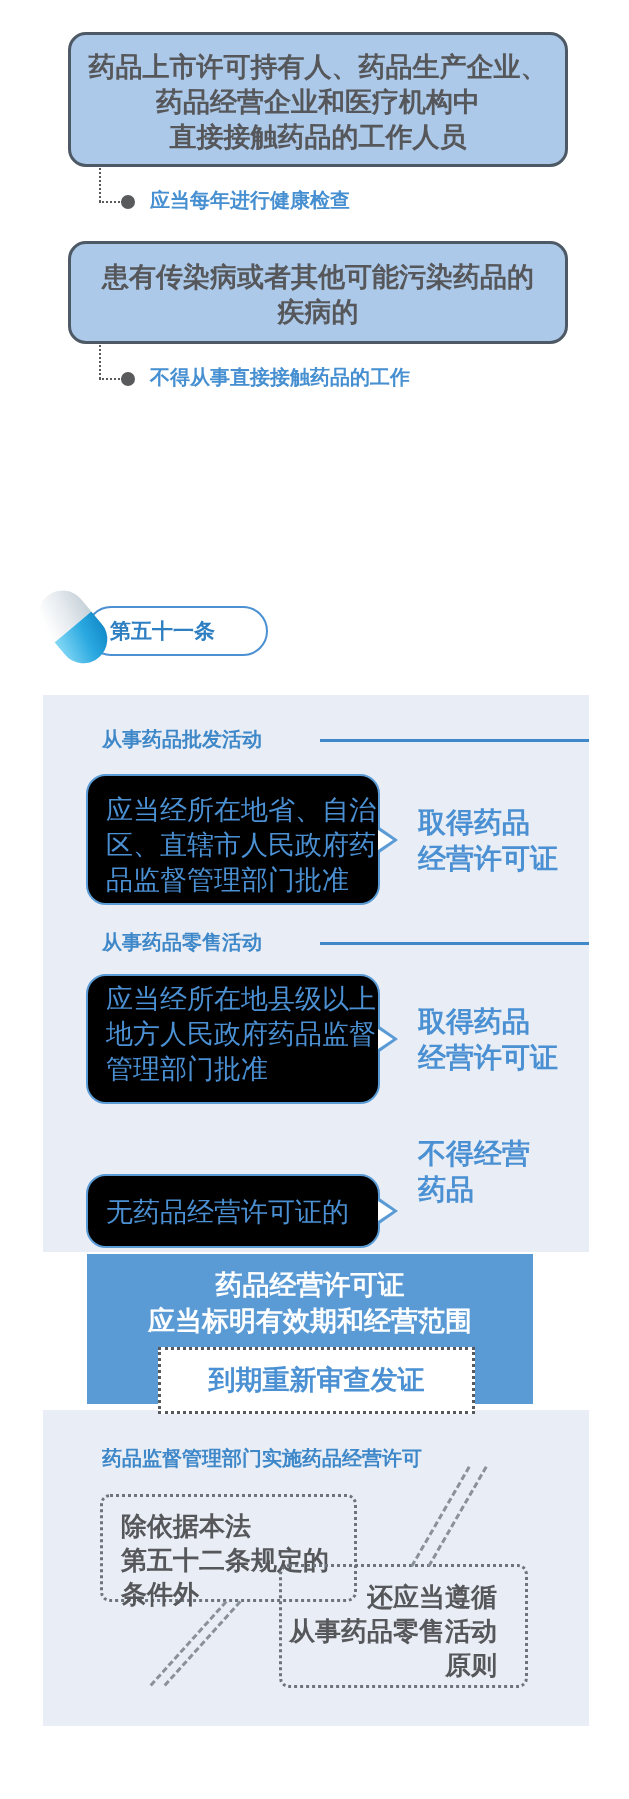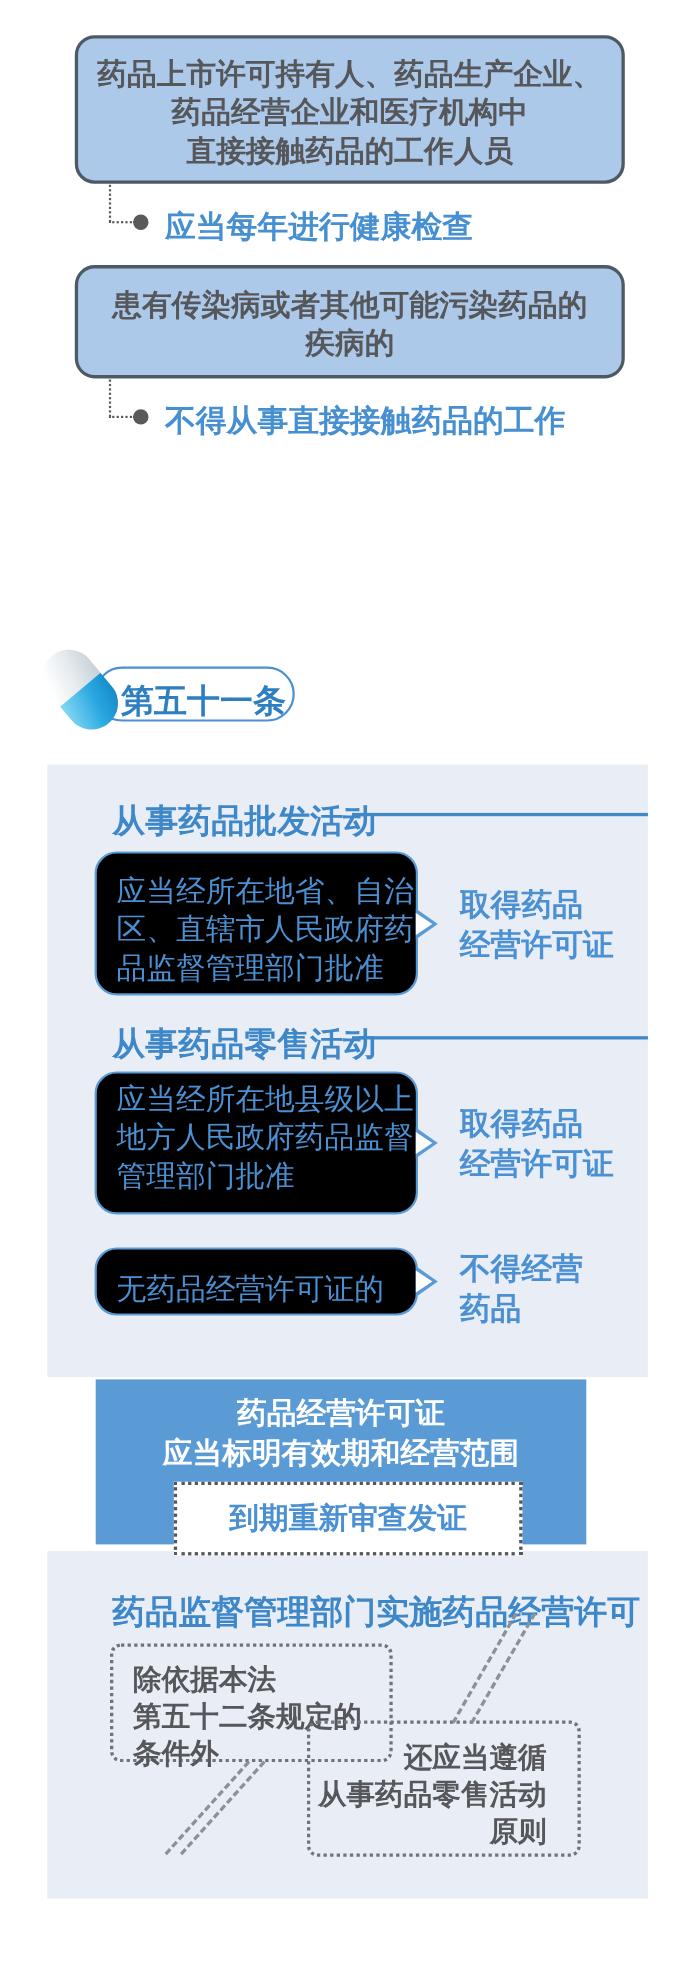--- a/index.html
+++ b/index.html
@@ -20,21 +20,21 @@
 
   .vdot{position:absolute;width:0;border-left:2px dotted #595a5c;}
   .hdot{position:absolute;height:0;border-top:2px dotted #595a5c;}
   #conn1-v{left:99px;top:164px;height:34px;}
   #conn1-h{left:99px;top:197px;width:24px;}
   #conn2-v{left:99px;top:341px;height:34px;}
   #conn2-h{left:99px;top:374px;width:24px;}
   .bullet{position:absolute;width:14px;height:14px;border-radius:50%;background:#595a5c;}
   #bullet1{left:121px;top:191px;}
   #bullet2{left:121px;top:368px;}
-  .note{position:absolute;left:150px;color:#468fd1;font-size:28px;font-weight:bold;}
+  .note{position:absolute;left:150px;color:#468fd1;font-size:20px;font-weight:bold;}
   #note1{top:183px;}
   #note2{top:360px;font-family:Liberation Serif, serif;}
 
   
   #banner{position:absolute;left:0;top:470px;width:629px;height:75px;}
   .ribbon-outer{
     position:absolute;left:128px;top:477px;width:374px;height:58px;background:#123e78;
     clip-path:polygon(0 0,100% 0,93% 50%,100% 100%,0 100%,7% 50%);
   }
   .ribbon-inner{
@@ -59,36 +59,36 @@
     position:absolute;left:141px;top:489px;width:352px;text-align:center;
     color:#ffffff;font-size:31px;font-weight:bold;letter-spacing:2px;
   }
 
   
   #article-pill{
     position:absolute;left:86px;top:602px;width:182px;height:50px;background:#ffffff;
     border:2px solid #4a90d2;border-radius:27px;box-sizing:border-box;z-index:1;
   }
   #article-label{
-    position:absolute;left:22px;top:9px;color:#2e7fc2;font-size:30px;font-weight:bold;
+    position:absolute;left:22px;top:9px;color:#2e7fc2;font-size:21px;font-weight:bold;
   }
   #capsule{position:absolute;left:38px;top:580px;width:70px;height:86px;z-index:2;}
   #capsule-body{
     position:absolute;left:11px;top:3px;width:48px;height:80px;transform:rotate(-40deg);
     border-radius:24px;overflow:hidden;box-shadow:inset -6px -2px 8px rgba(40,60,80,.18);
   }
   #capsule-top{height:40px;background:linear-gradient(105deg,#ffffff 15%,#e7ecf0 55%,#c9d3da 95%);}
   #capsule-bottom{height:40px;background:linear-gradient(105deg,#7ed5f4 5%,#2aa8e0 55%,#0e84c4 100%);}
 
   
   .panel{position:absolute;left:43px;width:546px;background:#e9eef6;}
   #panel-licensing{top:691px;height:557px;}
   #panel-implementation{top:1406px;height:316px;}
 
-  .h-blue{position:absolute;color:#3e87c8;font-size:30px;font-weight:bold;}
+  .h-blue{position:absolute;color:#3e87c8;font-size:20px;font-weight:bold;}
   #wholesale-heading{left:102px;top:722px;}
   #retail-heading{left:102px;top:925px;}
   #impl-heading{left:102px;top:1441px;}
   .rule-line{position:absolute;height:3px;background:#3e87c8;}
   #wholesale-line{left:320px;top:735px;width:269px;}
   #retail-line{left:320px;top:938px;width:269px;}
 
   .bubble{
     position:absolute;left:86px;width:294px;background:#000000;
     border:2px solid #5b9bd5;border-radius:20px;box-sizing:border-box;
@@ -97,21 +97,21 @@
   .bubble::before{
     content:"";position:absolute;right:-20px;top:50%;margin-top:-14px;
     border:14px solid transparent;border-right:0;border-left:20px solid #5b9bd5;
   }
   .bubble::after{
     content:"";position:absolute;right:-15px;top:50%;margin-top:-10px;
     border:10px solid transparent;border-right:0;border-left:15px solid #ffffff;
   }
   #wholesale-bubble{top:770px;height:131px;padding:17px 0 0 18px;}
   #retail-bubble{top:970px;height:130px;padding:6px 0 0 18px;}
-  #nolicense-bubble{top:1130px;height:62px;padding:19px 0 0 18px;}
+  #nolicense-bubble{top:1170px;height:74px;padding:19px 0 0 18px;}
   .result{position:absolute;left:418px;color:#4a90d2;font-size:28px;line-height:36px;font-weight:bold;}
   #wholesale-result{top:801px;}
   #retail-result{top:1000px;}
   #nolicense-result{top:1132px;}
 
   
   #license-box{
     position:absolute;left:87px;top:1250px;width:446px;height:150px;background:#5b9bd5;
     color:#ffffff;font-size:27px;line-height:36px;font-weight:bold;text-align:center;
     padding-top:13px;box-sizing:border-box;z-index:2;

